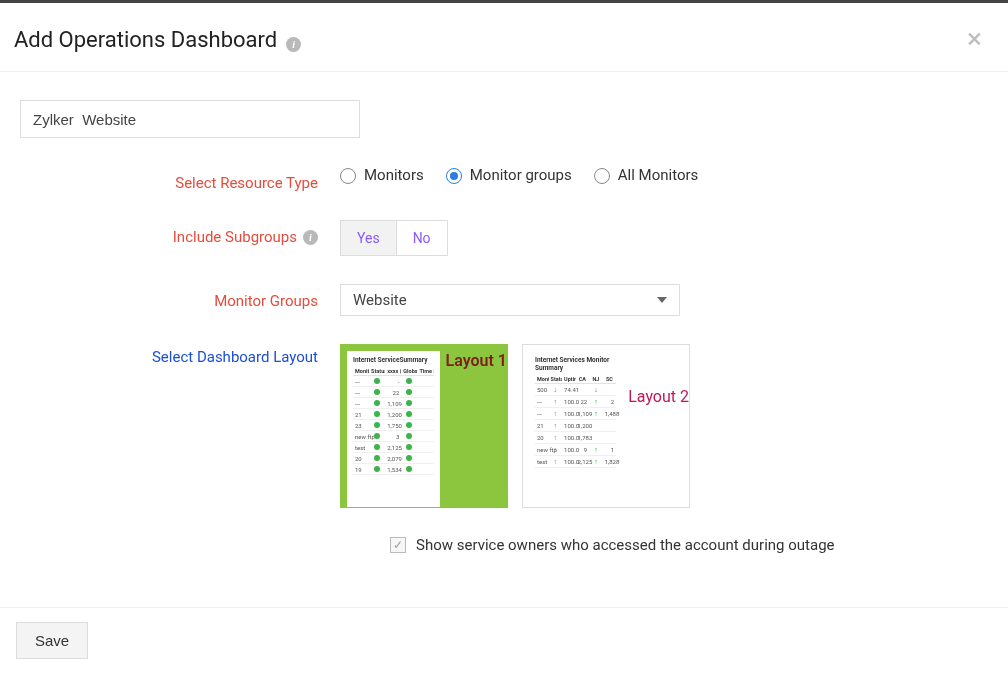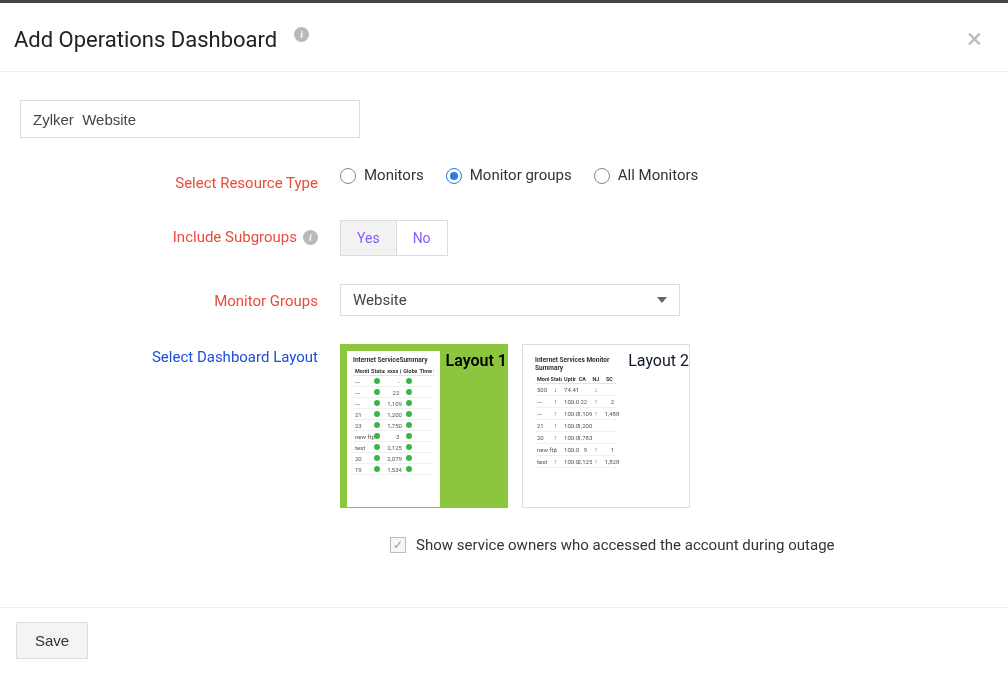--- a/index.html
+++ b/index.html
@@ -21,22 +21,22 @@
     align-items:center;
     justify-content:space-between;
     padding:18px 22px 14px 14px;
     border-bottom:1px solid #eee;
   }
   .modal-title {
     font-size:22px;
     font-weight:400;
     color:#222;
     display:flex;
-    align-items:flex-start;
-    gap:17px;
+    align-items:flex-end;
+    gap:9px;
   }
   .info-icon {
     display:inline-flex;
     align-items:center;
     justify-content:center;
     width:15px; height:15px;
     border-radius:50%;
     background:#b9b9b9;
     color:#fff;
     font-size:10px;
@@ -177,22 +177,22 @@
   }
   .gdot { display:inline-block; width:6px; height:6px; border-radius:50%; background:#3bb54a; }
   .arr { font-size:7px; line-height:1; }
   .arr.up { color:#2aa52a; }
   .arr.dn { color:#d43a2f; }
   .layout-name {
     text-align:center;
     padding:6px 0 8px 0;
     font-size:16px;
   }
-  .layout-card.selected .layout-name { color:#000000; font-weight:600; }
-  .layout-card:not(.selected) .layout-name { color:#0f172a; }
+  .layout-card.selected .layout-name { color:#7f1d1d; font-weight:600; }
+  .layout-card:not(.selected) .layout-name { color:#be185d;margin-top:36px; }
   .checkbox-row {
     display:flex; align-items:center; gap:10px;
     margin-left:370px;
     font-size:15px;
     color:#333;
   }
   .cb {
     width:16px; height:16px;
     border:1px solid #bbb;
     background:#f7f7f7;

